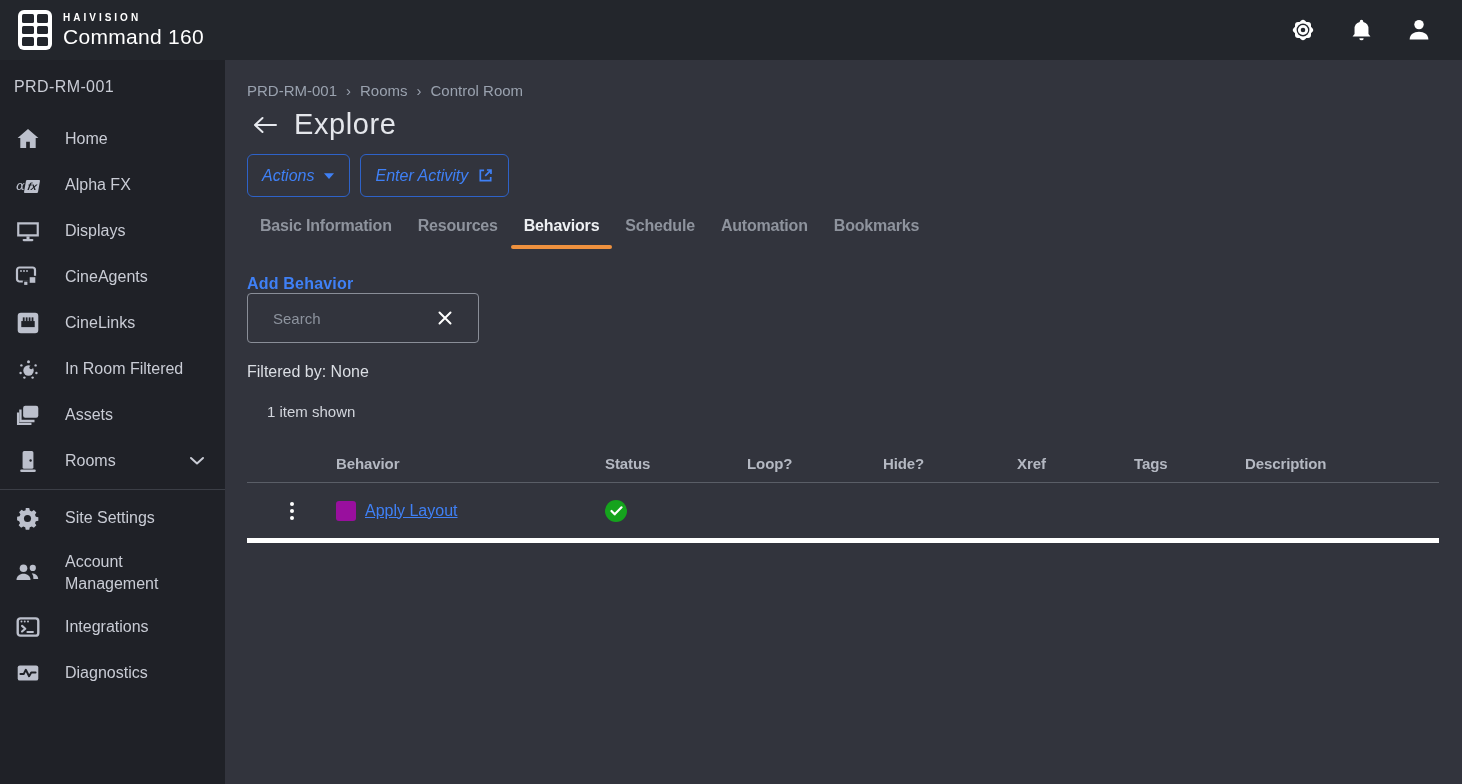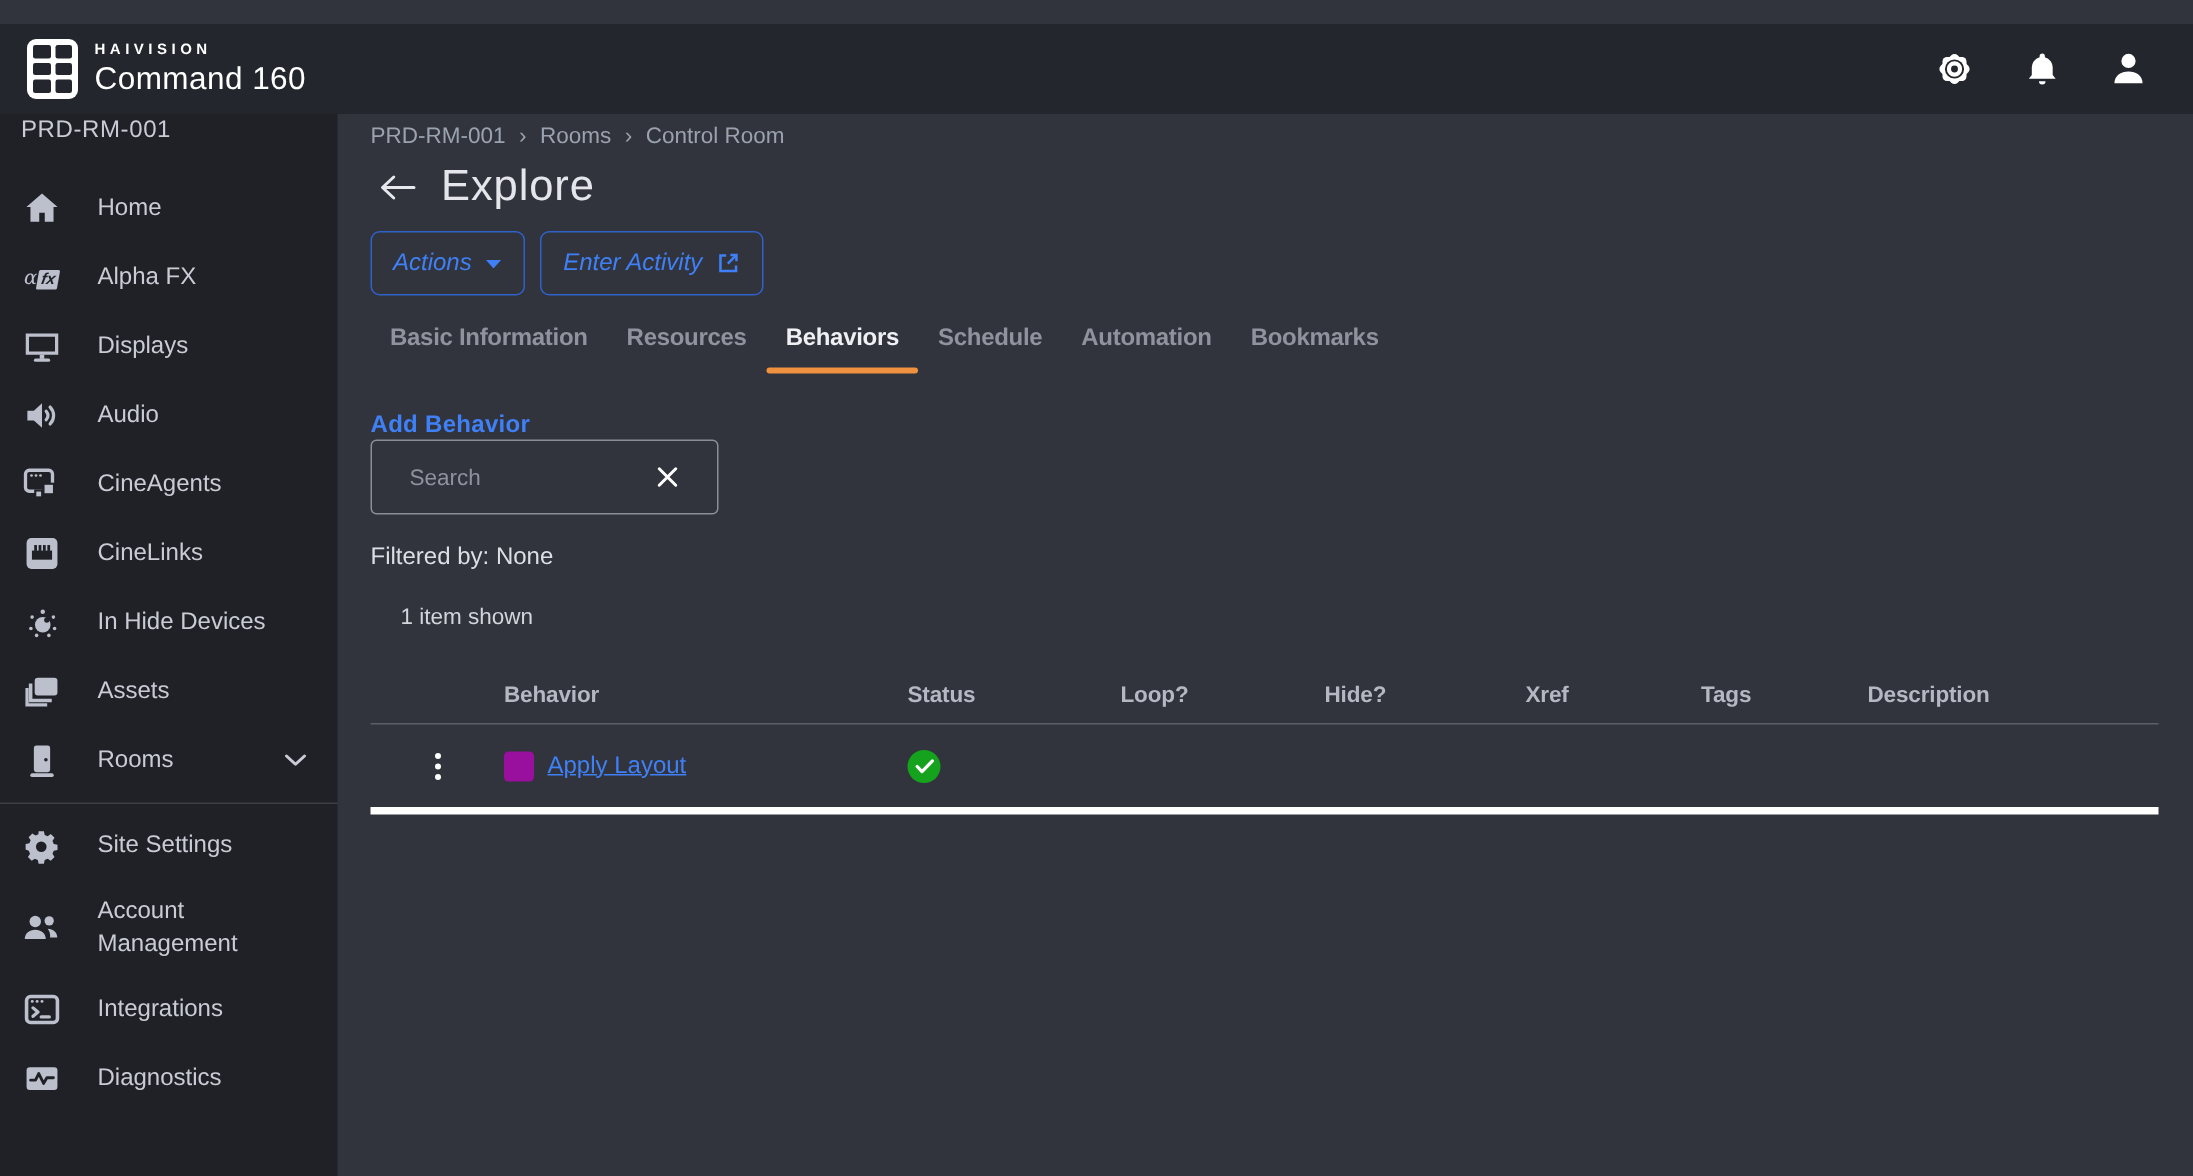--- a/index.html
+++ b/index.html
@@ -7,21 +7,21 @@
   body {
     width:1462px; height:784px; overflow:hidden; position:relative;
     background:#32343d; font-family:"Liberation Sans", sans-serif;
     -webkit-font-smoothing:antialiased;
   }
 
   
   .topbar {
     position:absolute; top:0; left:0; right:0; height:60px;
     background:#23262c; display:flex; align-items:center;
-    justify-content:space-between; padding:0 18px; z-index:3;margin-top:16px;
+    justify-content:space-between; padding:0 18px; z-index:3;
   }
   .brand { display:flex; align-items:center; gap:11px; cursor:pointer; }
   .logo-grid {
     width:34px; height:40px; background:#fff; border-radius:6px;
     display:grid; grid-template-columns:1fr 1fr; grid-template-rows:1fr 1fr 1fr;
     gap:3px; padding:4px;
   }
   .logo-cell { background:#23262c; border-radius:1.5px; }
   .brand-text { display:flex; flex-direction:column; line-height:1.1; }
   .brand-small { color:#fff; font-size:10px; font-weight:700; letter-spacing:3px; }
@@ -186,30 +186,20 @@
     <span class="nav-icon">
       <svg width="26" height="26" viewBox="0 0 24 24">
         <path fill="#bcc0cc" fill-rule="evenodd" d="M2 4h20v13H2zm2 2v9h16V6z"></path>
         <rect x="10.6" y="17" width="2.8" height="2.6" fill="#bcc0cc"></rect>
         <rect x="7" y="19.4" width="10" height="2" rx="1" fill="#bcc0cc"></rect>
       </svg>
     </span>
     <span class="nav-label">Displays</span>
   </div>
 
-  <div class="nav-item">
-    <span class="nav-icon">
-      <svg width="26" height="26" viewBox="0 0 24 24">
-        <path fill="#bcc0cc" d="M3 9v6h4l5 4.6V4.4L7 9z"></path>
-        <path d="M14.6 9.4a3.7 3.7 0 010 5.2" stroke="#bcc0cc" stroke-width="2" fill="none" stroke-linecap="round"></path>
-        <path d="M17 6.8a7.4 7.4 0 010 10.4" stroke="#bcc0cc" stroke-width="2" fill="none" stroke-linecap="round"></path>
-      </svg>
-    </span>
-    <span class="nav-label">Audio</span>
-  </div>
 
   <div class="nav-item">
     <span class="nav-icon">
       <svg width="26" height="26" viewBox="0 0 26 26">
         <rect x="2" y="3.5" width="18" height="14" rx="2.5" fill="none" stroke="#bcc0cc" stroke-width="2.2"></rect>
         <circle cx="6" cy="7" r="0.9" fill="#bcc0cc"></circle>
           <circle cx="9" cy="7" r="0.9" fill="#bcc0cc"></circle>
           <circle cx="12" cy="7" r="0.9" fill="#bcc0cc"></circle>
         <rect x="14" y="12.5" width="7" height="7" fill="#bcc0cc" stroke="#1f2127" stroke-width="1.4"></rect>
         <rect x="8.5" y="17" width="4.6" height="4.6" fill="#bcc0cc" stroke="#1f2127" stroke-width="1.4"></rect>
@@ -239,21 +229,21 @@
         <circle cx="13.5" cy="5.8" r="1.5" fill="#bcc0cc"></circle>
         <circle cx="6.4" cy="9.4" r="1.2" fill="#bcc0cc"></circle>
         <circle cx="20.6" cy="9.4" r="1.2" fill="#bcc0cc"></circle>
         <circle cx="5.6" cy="17" r="1.2" fill="#bcc0cc"></circle>
         <circle cx="21.4" cy="17" r="1.2" fill="#bcc0cc"></circle>
         <circle cx="9.4" cy="21.6" r="1.2" fill="#bcc0cc"></circle>
         <circle cx="17.6" cy="21.6" r="1.2" fill="#bcc0cc"></circle>
         <circle cx="16.2" cy="11.4" r="1.8" fill="#1f2127"></circle>
       </svg>
     </span>
-    <span class="nav-label">In Hide Devices</span>
+    <span class="nav-label">In Room Filtered</span>
   </div>
 
   <div class="nav-item">
     <span class="nav-icon">
       <svg width="26" height="26" viewBox="0 0 24 24">
         <rect x="7.5" y="3.5" width="14" height="11" rx="2" fill="#bcc0cc"></rect>
         <path d="M5 7v10.5h13" stroke="#bcc0cc" stroke-width="2.2" fill="none"></path>
         <path d="M2.8 9.8v10.4h12.4" stroke="#bcc0cc" stroke-width="2" fill="none"></path>
       </svg>
     </span>

